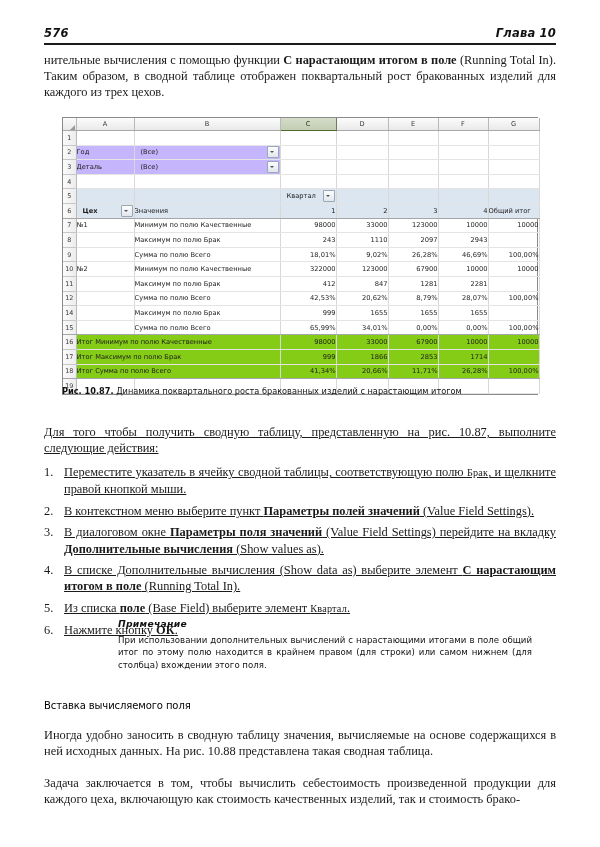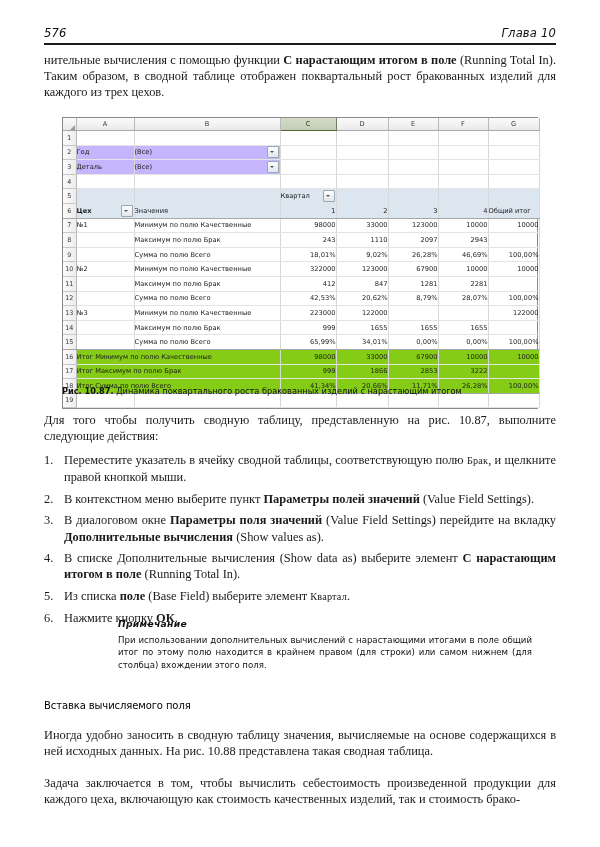--- a/index.html
+++ b/index.html
@@ -29,21 +29,21 @@
     position: absolute;
     left: 44px;
     top: 26px;
     width: 512px;
     display: flex;
     justify-content: space-between;
     align-items: flex-start;
     font-family: "DejaVu Sans", sans-serif;
     font-style: italic;
     font-size: 11.5px;
-    font-weight: 400;
+    font-weight: 700;
     letter-spacing: .2px;
     color: #111;
   }
   .runhead-rule {
     position: absolute;
     left: 44px;
     top: 43px;
     width: 512px;
     height: 1.6px;
     background: #1a1a1a;
@@ -151,21 +151,21 @@
   .blank  { background: #ffffff; }
   .selcol { border-left: 1px solid #5b7b3a; border-right: 1px solid #5b7b3a; }
 
   .row-thick td { border-bottom: 1px solid #a6a6a6; }
 
   
   .cellflex {
     display: flex;
     align-items: center;
     height: 13.6px;
-    padding-left: 0;
+    padding-left: 6px;
   }
   .cellflex .lbl { flex: 1 1 auto; overflow: hidden; }
   .ddbtn {
     flex: 0 0 auto;
     width: 10px; height: 10px;
     margin-right: 1px;
     border: 1px solid #9aa7b4;
     background: linear-gradient(#fdfdfd,#e2e7ec);
     border-radius: 1px;
     position: relative;
@@ -185,21 +185,21 @@
     left: 62px;
     top: 386px;
     width: 476px;
     font-family: "DejaVu Sans", sans-serif;
     font-size: 8.2px;
     color: #111;
   }
   .figcap b { font-weight: bold; }
 
   
-  .after-fig { top: 412px; }
+  .after-fig { top: 424px; text-decoration: underline; }
   ol.steps {
     margin: 8px 0 0 0;
     padding: 0;
     list-style: none;
   }
   ol.steps > li {
     position: relative;
     padding-left: 20px;
     margin-bottom: 5.5px;
     text-align: justify;
@@ -431,30 +431,20 @@
           <td class="rnum">12</td>
           <td class="tl bold"></td>
           <td class="tl">Сумма по полю Всего</td>
           <td class="tr selcol">42,53%</td>
           <td class="tr">20,62%</td>
           <td class="tr">8,79%</td>
           <td class="tr">28,07%</td>
           <td class="tr">100,00%</td>
         </tr>
         <tr>
-          <td class="rnum">13</td>
-          <td class="tl bold">№3</td>
-          <td class="tl">Минимум по полю Качественные</td>
-          <td class="tr selcol">223000</td>
-          <td class="tr">122000</td>
-          <td class="tr"></td>
-          <td class="tr"></td>
-          <td class="tr">122000</td>
-        </tr>
-        <tr>
           <td class="rnum">14</td>
           <td class="tl bold"></td>
           <td class="tl">Максимум по полю Брак</td>
           <td class="tr selcol">999</td>
           <td class="tr">1655</td>
           <td class="tr">1655</td>
           <td class="tr">1655</td>
           <td class="tr"></td>
         </tr>
         <tr class="row-thick">
@@ -476,21 +466,21 @@
           <td class="grand tr bold">67900</td>
           <td class="grand tr bold">10000</td>
           <td class="grand tr bold">10000</td>
         </tr>
         <tr>
           <td class="rnum">17</td>
           <td class="grand tl bold" colspan="2">Итог Максимум по полю Брак</td>
           <td class="grand tr bold selcol">999</td>
           <td class="grand tr bold">1866</td>
           <td class="grand tr bold">2853</td>
-          <td class="grand tr bold">3222</td>
+          <td class="grand tr bold">1714</td>
           <td class="grand tr bold"></td>
         </tr>
         <tr class="row-thick">
           <td class="rnum">18</td>
           <td class="grand tl bold" colspan="2">Итог Сумма по полю Всего</td>
           <td class="grand tr bold selcol">41,34%</td>
           <td class="grand tr bold">20,66%</td>
           <td class="grand tr bold">11,71%</td>
           <td class="grand tr bold">26,28%</td>
           <td class="grand tr bold">100,00%</td>

